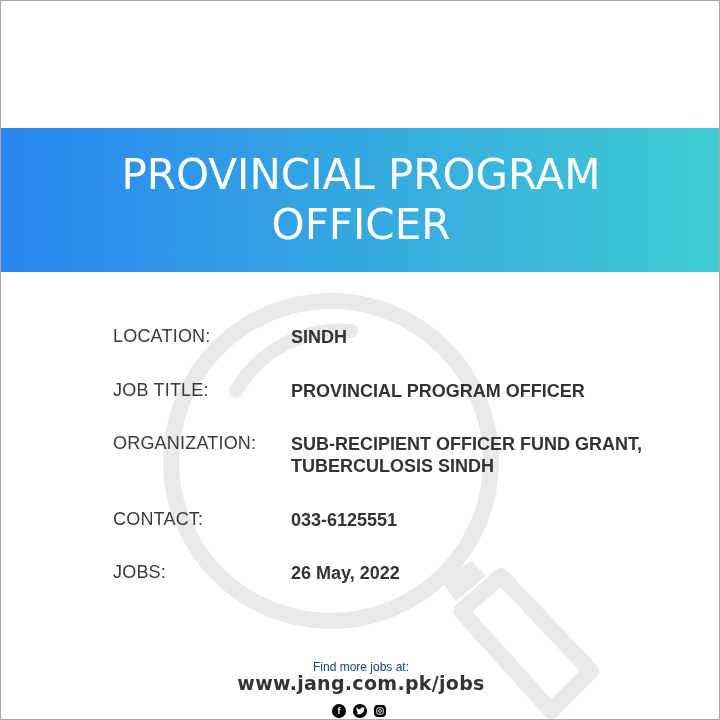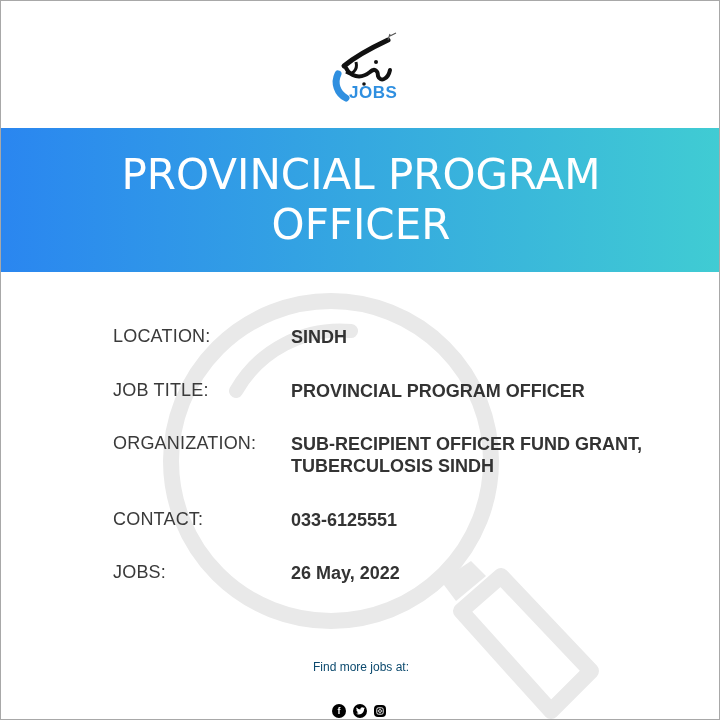--- a/index.html
+++ b/index.html
@@ -18,32 +18,20 @@
   .footer-url{position:absolute;left:0;width:720px;top:671px;text-align:center;font-family:"DejaVu Sans",sans-serif;font-size:19px;color:#333;font-weight:bold;letter-spacing:0.3px;}
   .social{position:absolute;top:703px;left:331px;display:flex;gap:7px;}
   .soc{width:14px;height:14px;border-radius:50%;background:#000;color:#fff;font-size:9px;font-weight:bold;display:flex;align-items:center;justify-content:center;line-height:1;}
   .soc.ig{border-radius:4px;width:12px;height:12px;margin-top:1px;}
 </style>
 </head>
 <body>
 
 <div class="frame">
 
-  <div class="logo">
-    <svg width="90" height="80" viewBox="0 0 90 80">
-      <path d="M22 48 A18 18 0 0 0 30 72" stroke="#2f8fe0" stroke-width="7" fill="none" stroke-linecap="round"></path>
-      <path d="M28 40 C40 30, 55 22, 72 14" stroke="#111" stroke-width="5" fill="none" stroke-linecap="round"></path>
-      <path d="M30 42 C34 50, 44 54, 54 46 C58 42, 62 44, 62 50 C64 56, 72 54, 74 44" stroke="#111" stroke-width="4" fill="none" stroke-linecap="round"></path>
-      <path d="M40 36 C42 44, 36 50, 30 46" stroke="#111" stroke-width="3" fill="none"></path>
-      <circle cx="60" cy="36" r="2" fill="#111"></circle>
-      <circle cx="48" cy="58" r="1.8" fill="#111"></circle>
-      <path d="M74 10 l6 -3 M72 14 l2 -6" stroke="#555" stroke-width="1.2" fill="none"></path>
-    </svg>
-    <span class="logo-jobs">JOBS</span>
-  </div>
 
   <div class="banner">
     <div class="banner-title">PROVINCIAL PROGRAM OFFICER</div>
   </div>
 
   <svg class="watermark" viewBox="0 0 450 450">
     <circle cx="180" cy="190" r="160" fill="none" stroke="#e9e9e9" stroke-width="16"></circle>
     <circle cx="180" cy="190" r="140" fill="none" stroke="#f4f4f4" stroke-width="0"></circle>
     <path d="M85 120 A120 120 0 0 1 200 60" stroke="#e9e9e9" stroke-width="14" fill="none" stroke-linecap="round"></path>
     <path d="M290 310 L320 290 L335 305 L305 330 Z" fill="#e9e9e9"></path>
@@ -67,20 +55,21 @@
       <span class="lbl">CONTACT:</span>
       <span class="val">033-6125551</span>
     </div>
     <div class="row" style="top:561px;">
       <span class="lbl">JOBS:</span>
       <span class="val">26 May, 2022</span>
     </div>
   </div>
 
   <div class="footer-find">Find more jobs at:</div>
+  <div class="footer-url">www.jang.com.pk/jobs</div>
 
   <div class="social">
     <span class="soc">f</span>
     <span class="soc">
       <svg width="9" height="8" viewBox="0 0 24 20">
           <path d="M24 2.4a10 10 0 0 1-2.8.8A5 5 0 0 0 23.3.4a10 10 0 0 1-3.1 1.2A4.9 4.9 0 0 0 11.8 6 14 14 0 0 1 1.7.9a4.9 4.9 0 0 0 1.5 6.6A4.9 4.9 0 0 1 1 6.9a4.9 4.9 0 0 0 3.9 4.8 5 5 0 0 1-2.2.1 4.9 4.9 0 0 0 4.6 3.4A9.9 9.9 0 0 1 0 17.3 14 14 0 0 0 7.5 19.5c9 0 14-7.5 14-14v-.6A10 10 0 0 0 24 2.4z" fill="#fff"></path>
         </svg>
     </span>
     <span class="soc ig">
       <svg width="8" height="8" viewBox="0 0 10 10">

